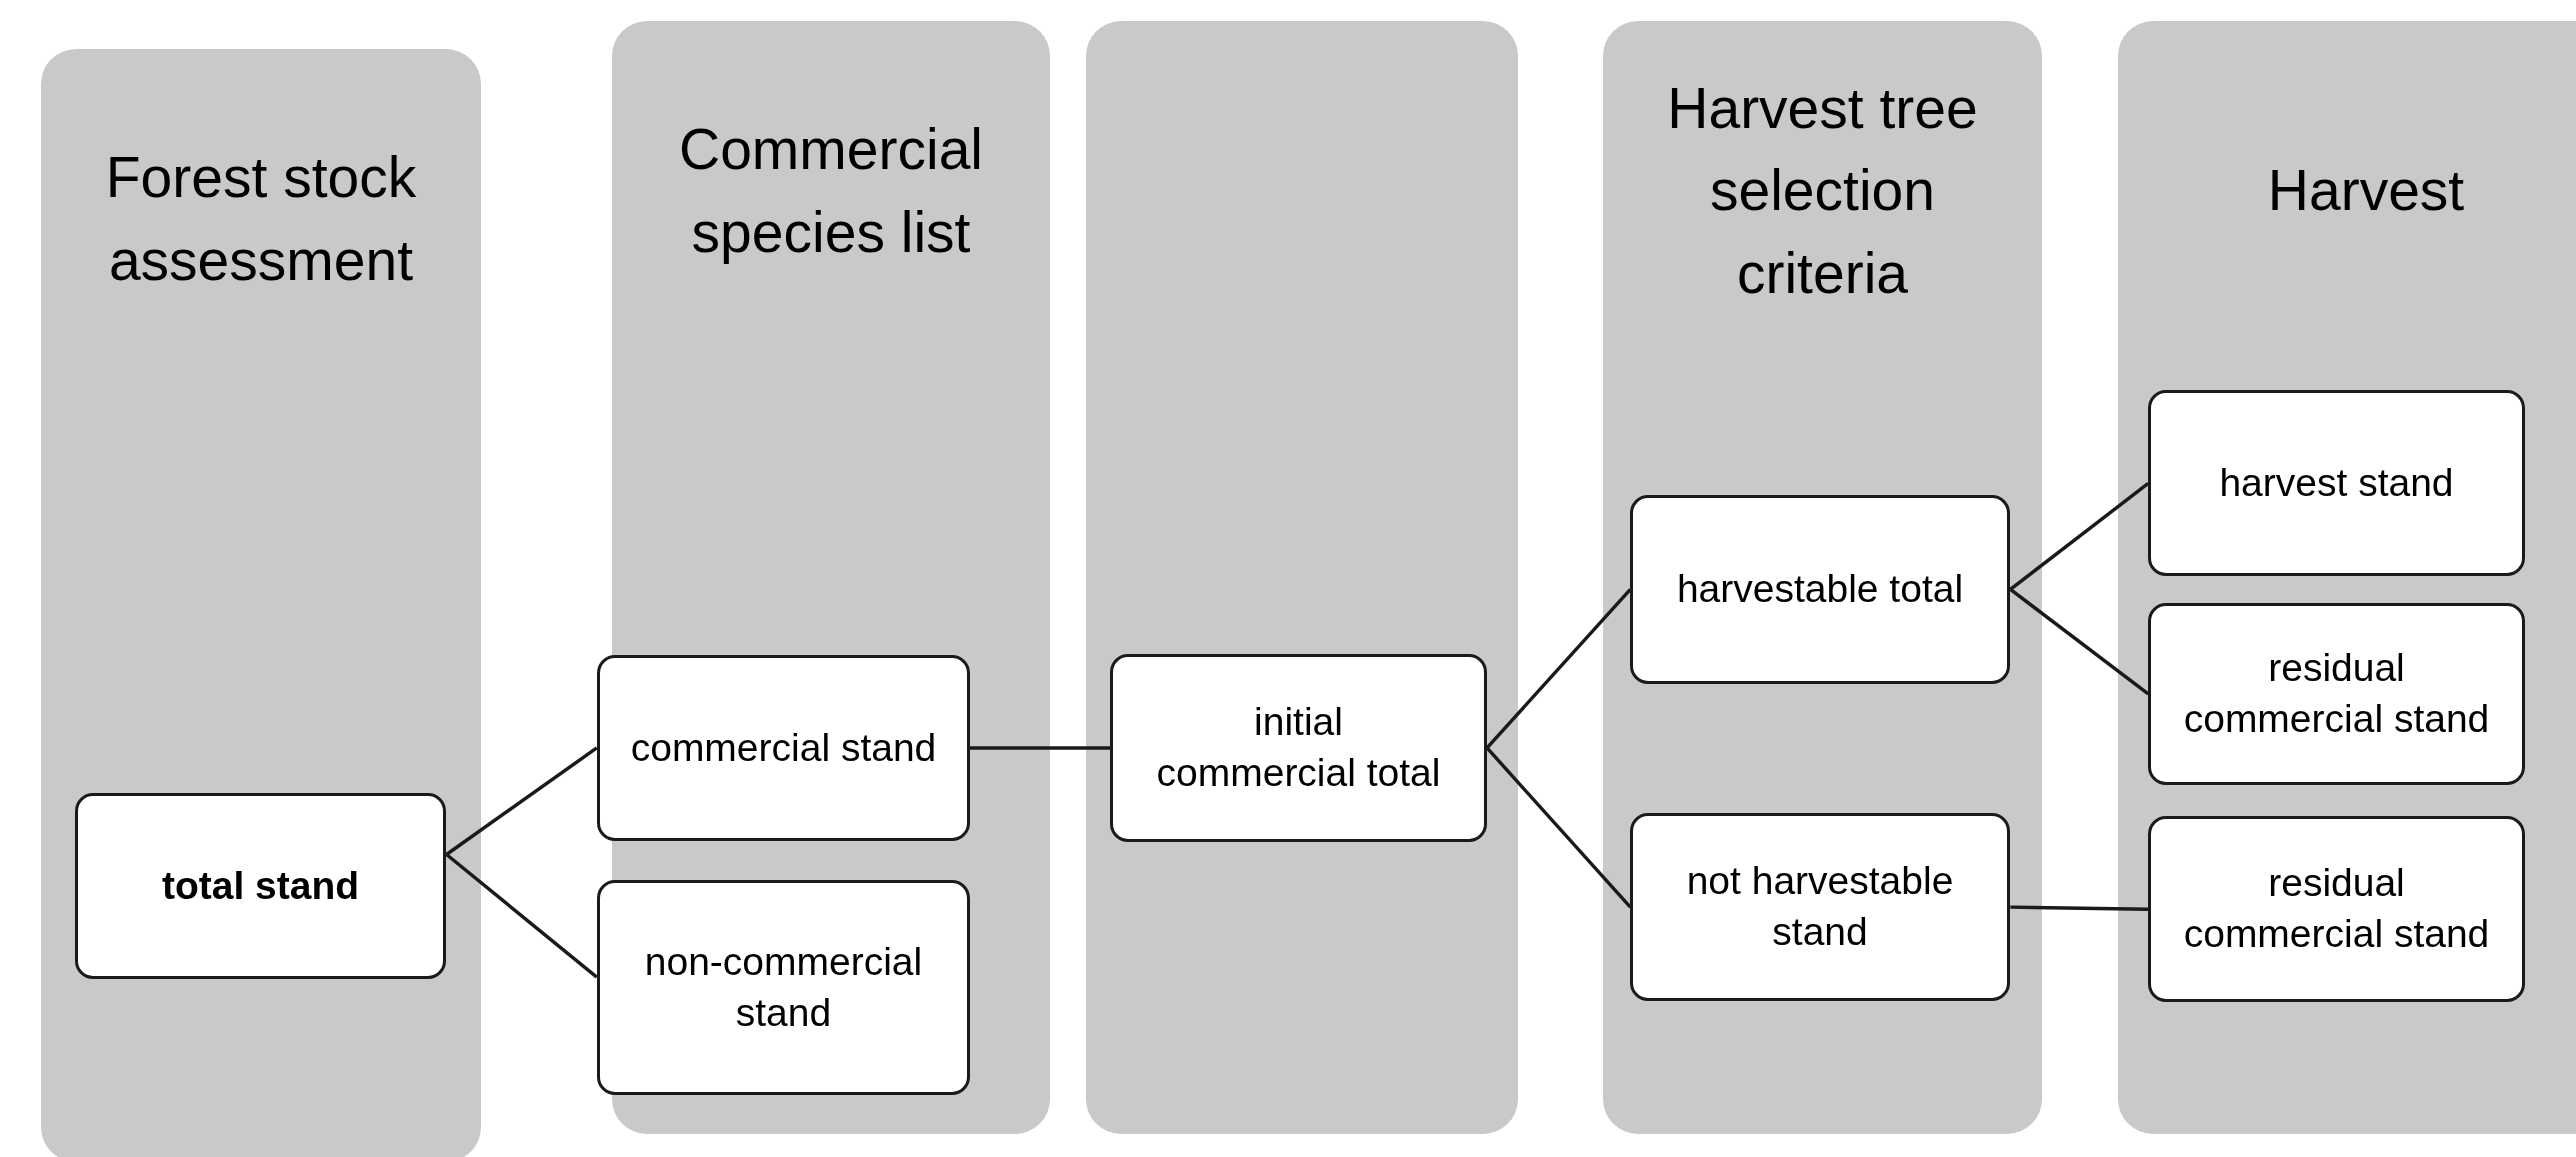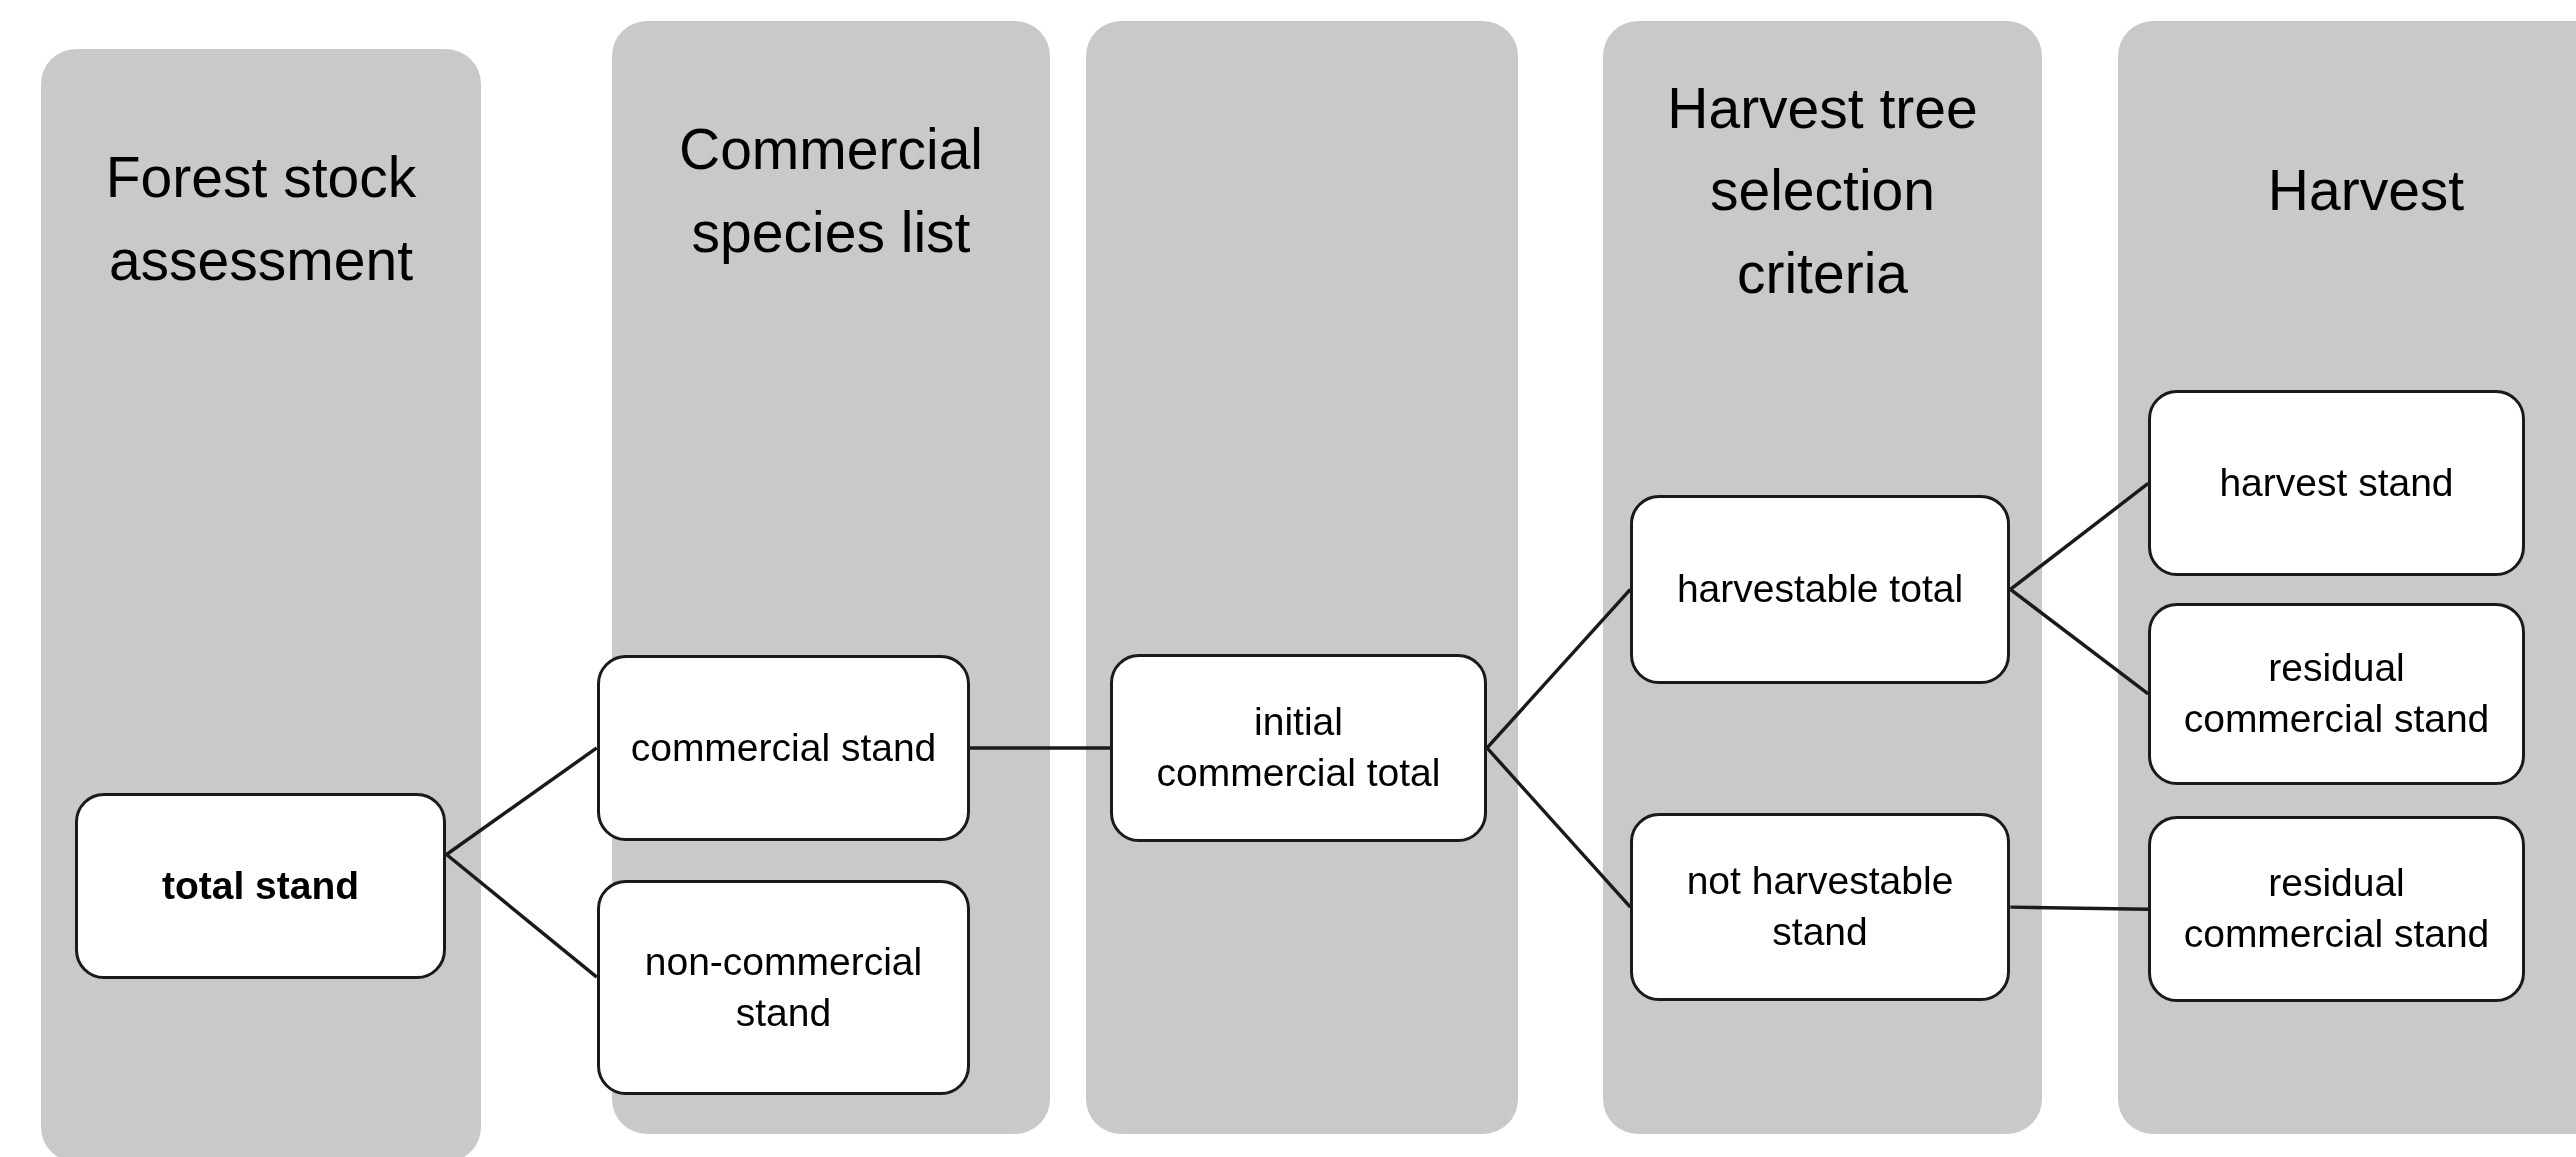--- a/index.html
+++ b/index.html
@@ -55,21 +55,21 @@
   #edges line {
     stroke: #1a1a1a;
     stroke-width: 5;
   }
 
   .node {
     position: absolute;
     z-index: 2;
     background: #ffffff;
     border: 3.5px solid #1a1a1a;
-    border-radius: 29px;
+    border-radius: 18px;
     box-sizing: border-box;
     display: flex;
     align-items: center;
     justify-content: center;
     text-align: center;
     font-size: 39px;
     line-height: 1.3;
     color: #000000;
     white-space: pre-line;
   }

